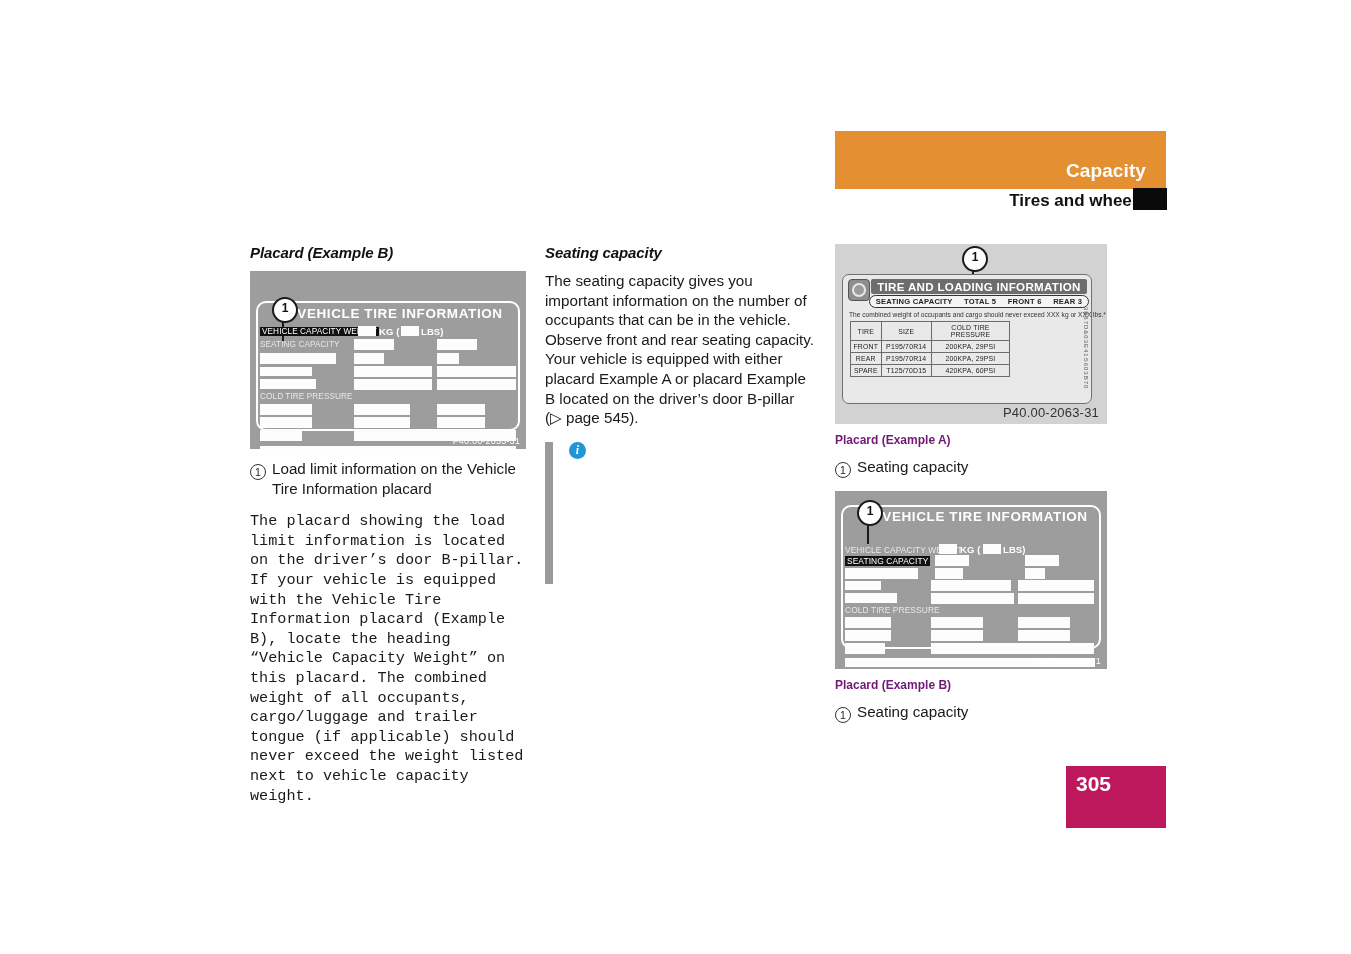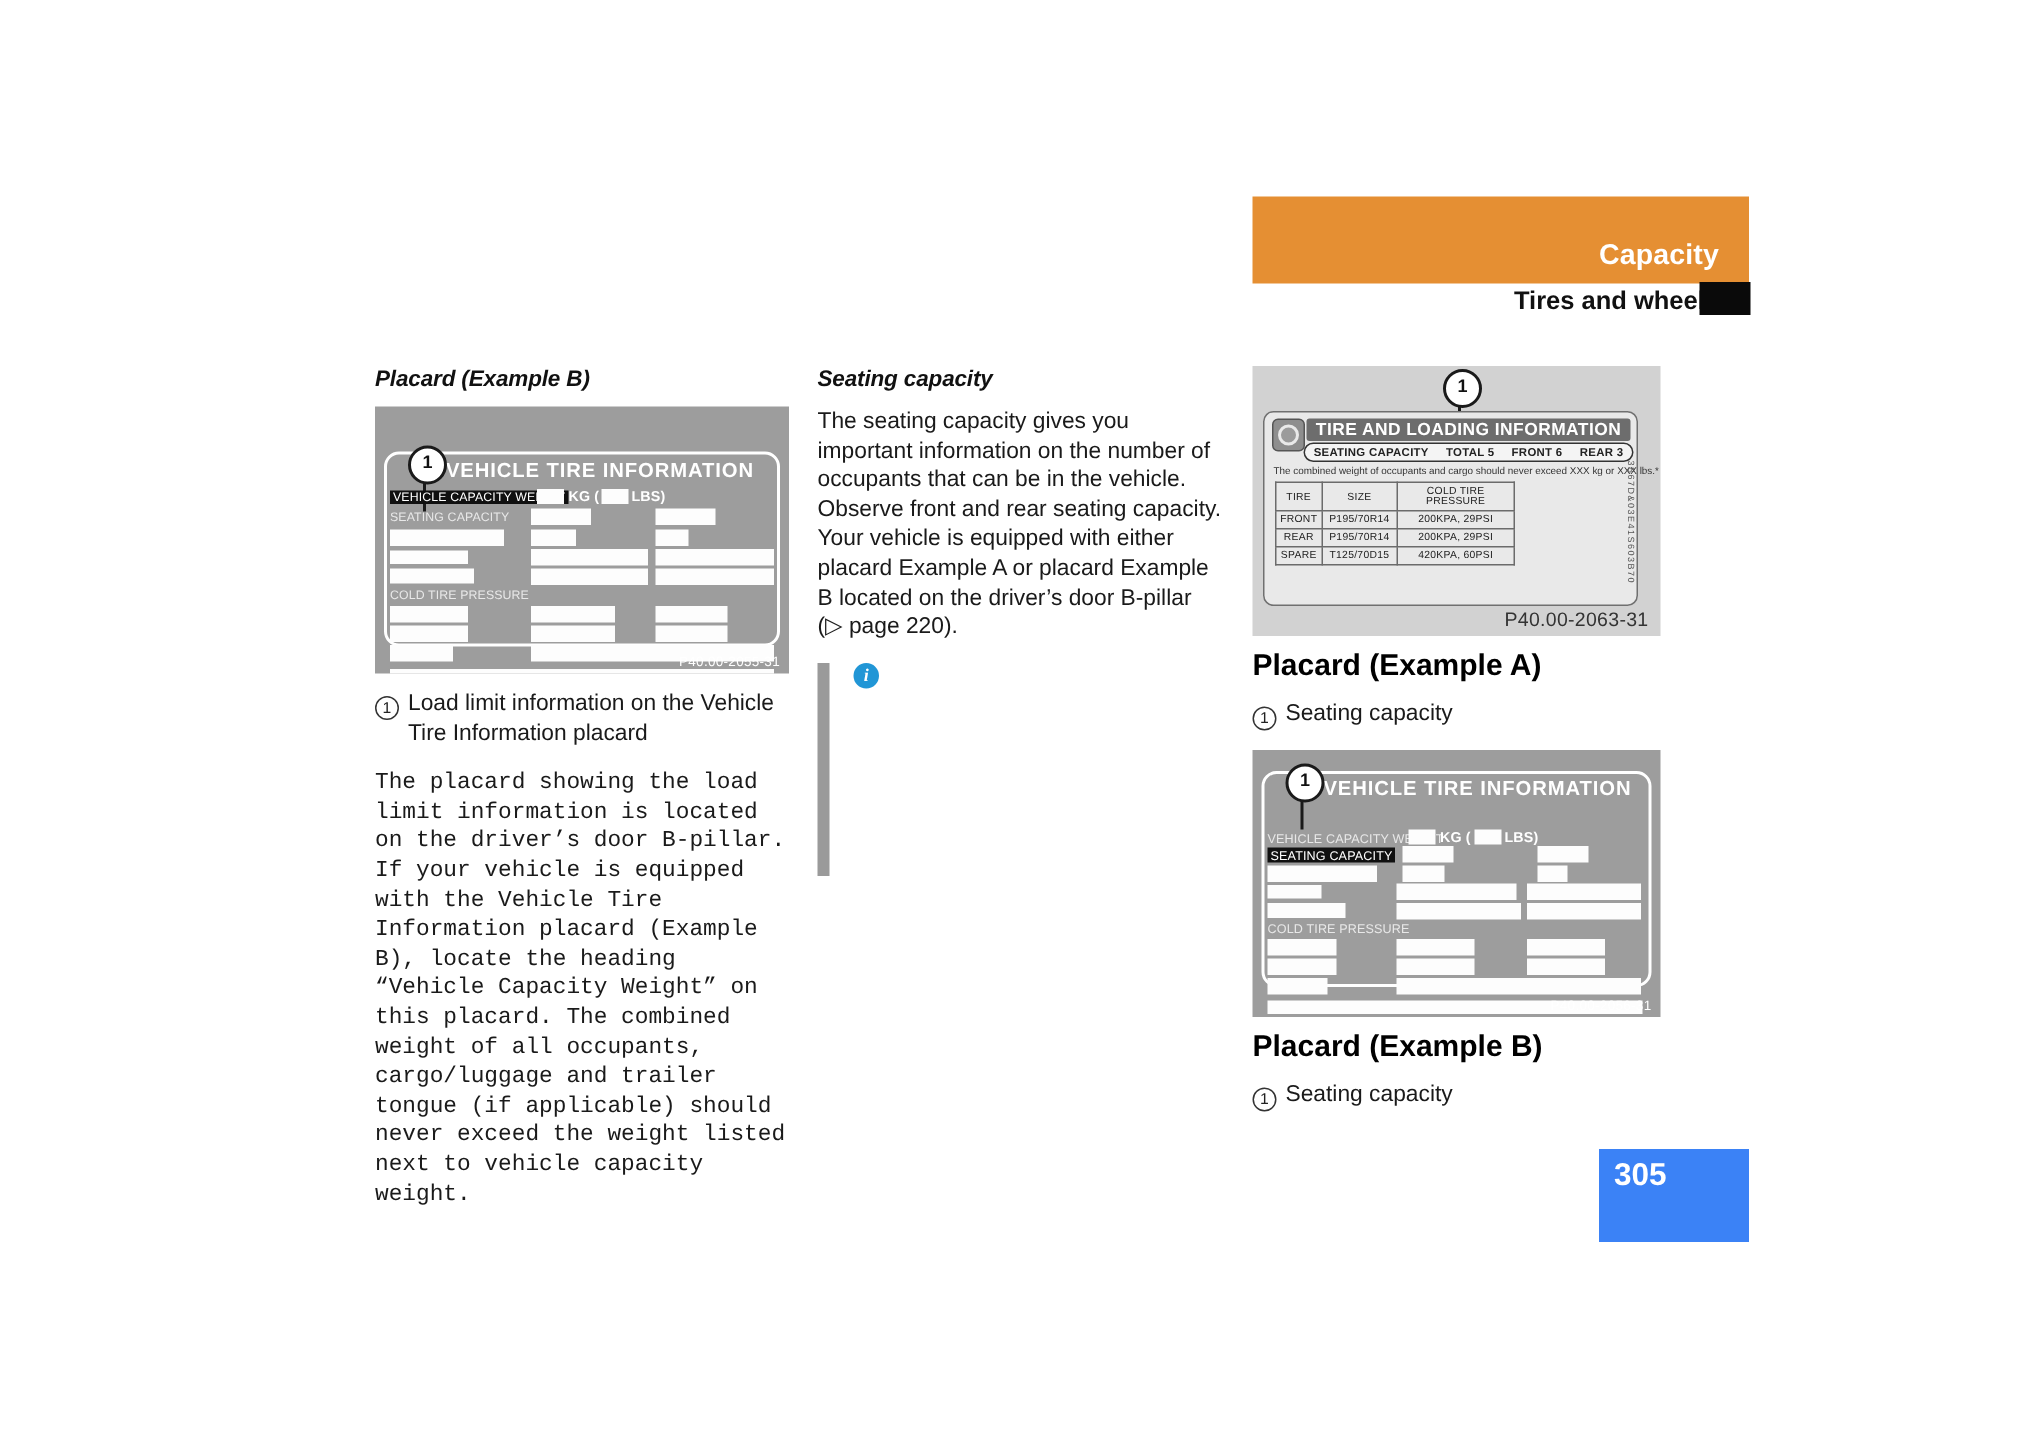--- a/index.html
+++ b/index.html
@@ -97,23 +97,23 @@
     height: 14px;
     border: 1px solid #333;
     border-radius: 50%;
     font-size: 10.5px;
     line-height: 14px;
     text-align: center;
     color: #222;
     font-family: "Liberation Sans", sans-serif;
   }
   .bold-caption {
-    font-size: 20px;
-    font-weight: bold;
-    color: #000000;
+    font-size: 12px;
+    font-weight: bold;
+    color: #701a75;
     margin: 9px 0 0 0;
   }
 
   
   .figure { position: relative; }
   .placard {
     position: relative;
     background: #9d9d9d;
     box-sizing: border-box;
     overflow: hidden;
@@ -320,21 +320,21 @@
     color: #1a1a1a;
   }
 
   
   #page-number-box {
     position: absolute;
     left: 1066px;
     top: 766px;
     width: 100px;
     height: 62px;
-    background: #3b82f6;
+    background: #be185d;
   }
   #page-number {
     position: absolute;
     left: 10px;
     top: 6px;
     color: #ffffff;
     font-size: 21px;
     font-weight: bold;
   }
 </style>
@@ -403,21 +403,21 @@
       <span class="circnum">1</span>
     </span>
     <span>Load limit information on the Vehicle Tire Information placard</span>
   </div>
 
   <p class="body" style="margin-top:14px;">The placard showing the load limit information is located on the driver’s door B-pillar. If your vehicle is equipped with the Vehicle Tire Information placard (Example B), locate the heading “Vehicle Capacity Weight” on this placard. The combined weight of all occupants, cargo/luggage and trailer tongue (if applicable) should never exceed the weight listed next to vehicle capacity weight.</p>
 </div>
 
 <div class="column" id="col-middle">
   <h3 class="sub-head">Seating capacity</h3>
-  <p class="body">The seating capacity gives you important information on the number of occupants that can be in the vehicle. Observe front and rear seating capacity. Your vehicle is equipped with either placard Example A or placard Example B located on the driver’s door B-pillar (▷ page 220).</p>
+  <p class="body">The seating capacity gives you important information on the number of occupants that can be in the vehicle. Observe front and rear seating capacity. Your vehicle is equipped with either placard Example A or placard Example B located on the driver’s door B-pillar (▷ page 545).</p>
 
   <div id="info-box">
     <div id="info-bar"></div>
     <div id="info-icon">i</div>
   </div>
 </div>
 
 <div class="column" id="col-right">
 
   <div class="figure">

